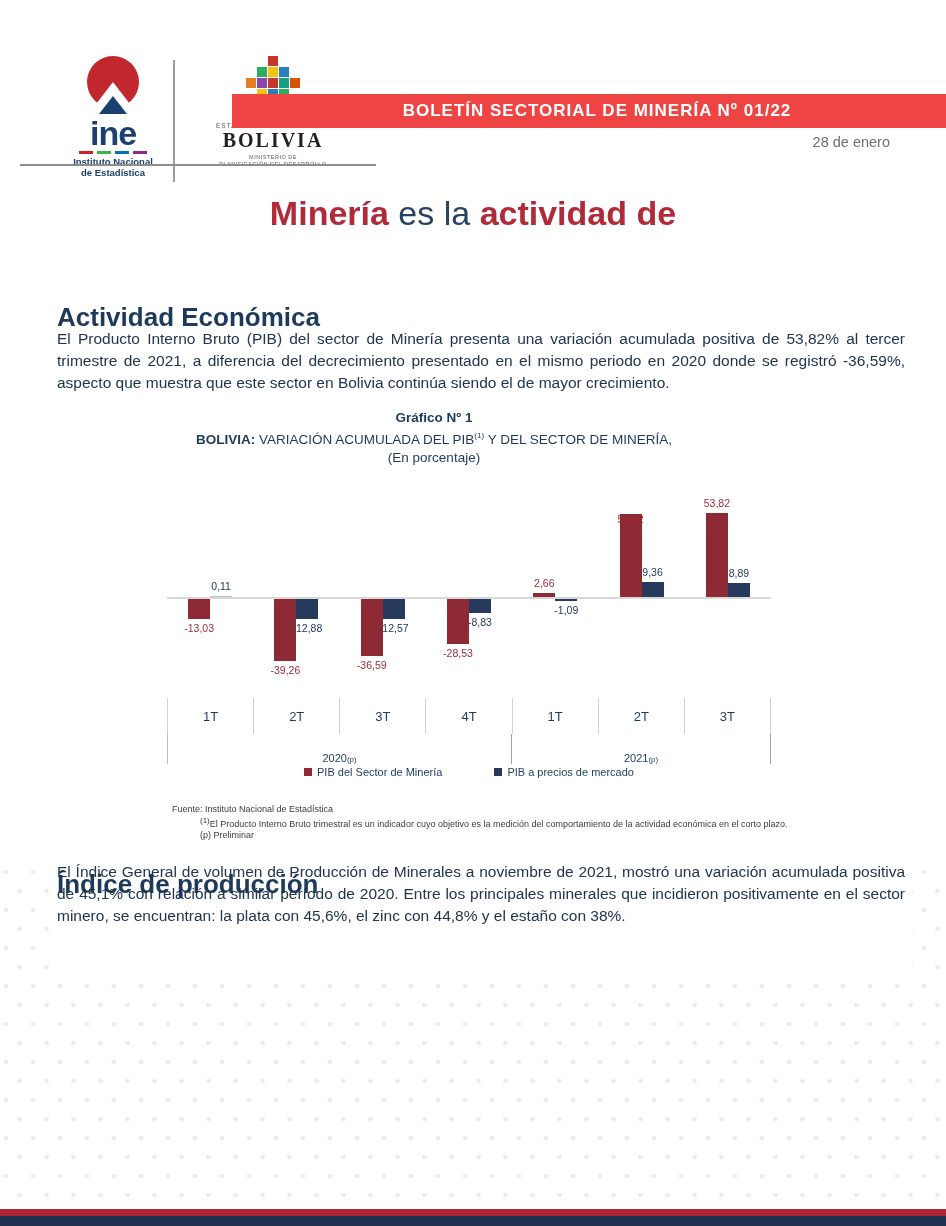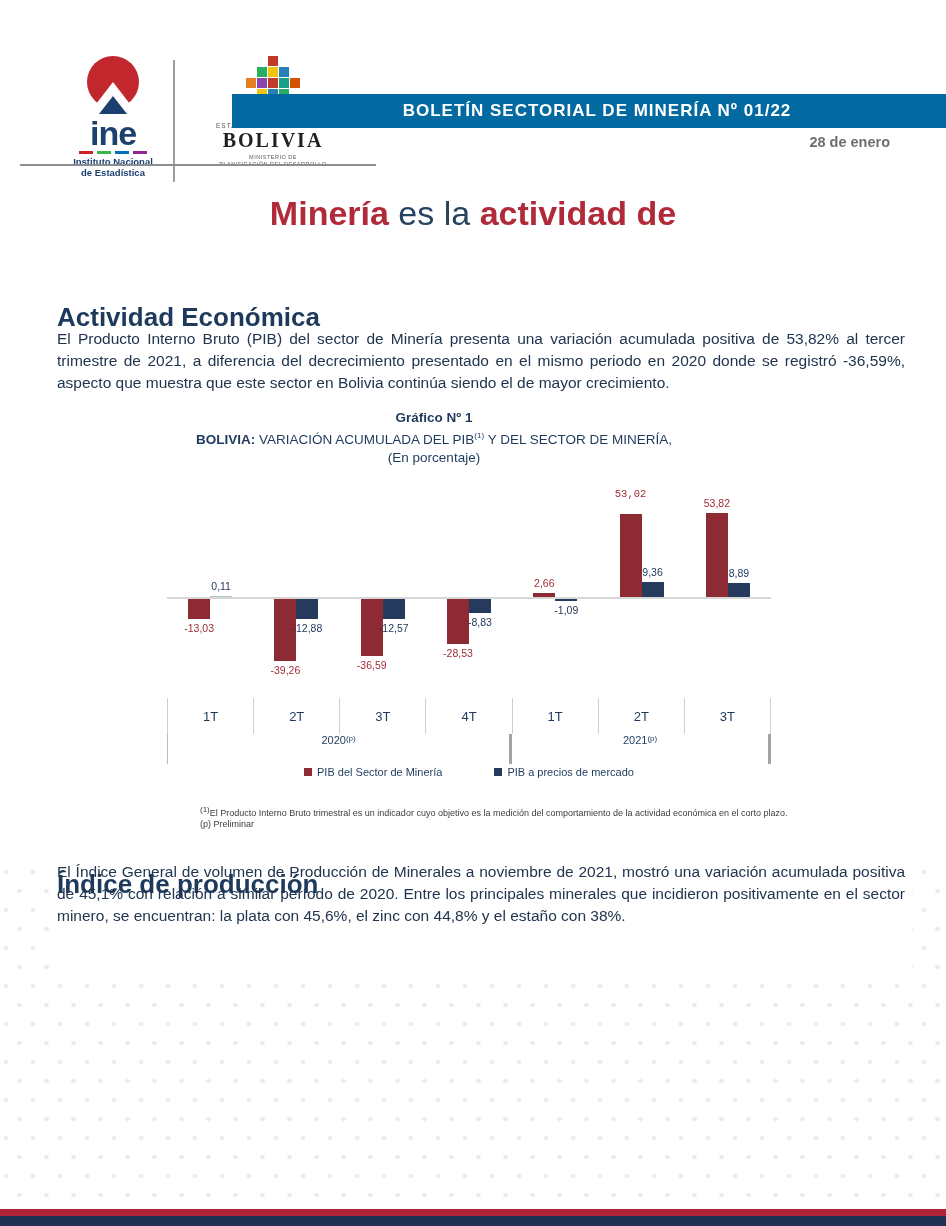--- a/index.html
+++ b/index.html
@@ -20,24 +20,24 @@
   .ine-word { font-size:34px; font-weight:bold; color:#1b3f6e; letter-spacing:-1px; line-height:30px; }
   .ine-dashes { display:flex; justify-content:center; gap:4px; margin:3px 0 2px 0; }
   .ine-dashes span { width:14px; height:3px; display:inline-block; }
   .ine-sub { font-size:9.5px; font-weight:bold; color:#1b3f6e; line-height:11px; }
   .logo-divider { position:absolute; left:153px; top:12px; width:2px; height:122px; background:#9b9da0; }
   .bol-logo { position:absolute; left:168px; top:6px; width:170px; text-align:center; }
   .bol-small { font-size:6.5px; color:#58595b; letter-spacing:1px; margin-top:2px; }
   .bol-name { font-family:"Liberation Serif", serif; font-size:20px; font-weight:bold; color:#231f20; letter-spacing:2px; line-height:22px; }
   .bol-min { font-size:5.5px; color:#58595b; letter-spacing:.5px; margin-top:3px; line-height:7px; }
 
-  .banner { position:absolute; left:232px; top:76px; width:714px; height:34px; background:#0369a1;
+  .banner { position:absolute; left:232px; top:76px; width:714px; height:34px; background:#ef4444;
       display:flex; align-items:center; justify-content:center;padding-left:16px; }
   .banner-text { color:#ffffff; font-weight:bold; font-size:17px; letter-spacing:1px; }
-  .date-line { position:absolute; right:56px; top:116px; font-size:14.5px; font-weight:bold; color:#6d6e71; }
+  .date-line { position:absolute; right:56px; top:116px; font-size:14.5px; font-weight:normal; color:#6d6e71; }
 
   
   .headline { position:absolute; left:0; top:172px; width:946px; text-align:center;
       font-size:34px; font-weight:bold; line-height:46px; }
   .hl-red { color:#b02a3a; }
   .hl-navy { color:#27435f; font-weight:500; }
 
   
   .section-heading { position:absolute; left:57px; font-size:26px; font-weight:bold; color:#1d3a5c; }
   .body-par { position:absolute; left:57px; width:848px; font-size:15.5px; color:#21354f;
@@ -52,21 +52,21 @@
   .plot { position:absolute; left:167px; top:468px; width:604px; height:212px; }
   .zero-line { position:absolute; left:0; top:111px; width:604px; height:2px; background:#d8d8d8; }
   .bar { position:absolute; }
   .bar-label { position:absolute; width:70px; text-align:center; font-size:10.5px; }
 
   .axis-quarters { position:absolute; left:167px; top:680px; width:604px; height:36px; display:flex; }
   .axis-quarters .cell { flex:1; border-right:1px solid #cdd0d4; display:flex; align-items:center; justify-content:center;
       font-size:13px; color:#1d3a5c; }
   .axis-quarters .cell:first-child { border-left:1px solid #cdd0d4; }
   .axis-years { position:absolute; left:167px; top:716px; width:604px; height:30px; display:flex; }
-  .axis-years .gcell { border-right:3px solid #a3a3a3; display:flex; align-items:flex-start; justify-content:center;
+  .axis-years .gcell { border-right:1px solid #a3a3a3; display:flex; align-items:flex-end; justify-content:center;
       font-size:11px; color:#1d3a5c; }
   .axis-years .gcell:first-child { border-left:1px solid #b9bcc0; }
 
   .legend { position:absolute; left:167px; top:748px; width:604px; display:flex; justify-content:center; gap:52px; }
   .legend-item { display:flex; align-items:center; gap:5px; font-size:11px; color:#1d3a5c; }
   .legend-swatch { width:8px; height:8px; display:inline-block; }
 
   .footnotes { position:absolute; left:172px; top:786px; width:620px; font-size:9px; color:#3c3c3c; line-height:11px; }
   .footnotes .indent { padding-left:28px; }
 
@@ -169,21 +169,21 @@
       <div class="bar-label" style="color: rgb(36, 57, 94); left: 191.714px; top: 135.735px;">-12,57</div>
       <div class="bar" style="left: 280px; width: 22px; height: 44.7921px; top: 113px; background: rgb(142, 42, 51);"></div>
       <div class="bar-label" style="color: rgb(158, 43, 53); left: 256px; top: 160.792px;">-28,53</div>
       <div class="bar" style="left: 302px; width: 22px; height: 13.8631px; top: 113px; background: rgb(38, 58, 94);"></div>
       <div class="bar-label" style="color: rgb(36, 57, 94); left: 278px; top: 129.863px;">-8,83</div>
       <div class="bar" style="left: 366.286px; width: 22px; height: 4.1762px; top: 106.824px; background: rgb(142, 42, 51);"></div>
       <div class="bar-label" style="color: rgb(158, 43, 53); left: 342.286px; top: 90.8238px;">2,66</div>
       <div class="bar" style="left: 388.286px; width: 22px; height: 1.7113px; top: 113px; background: rgb(38, 58, 94);"></div>
       <div class="bar-label" style="color: rgb(36, 57, 94); left: 364.286px; top: 117.711px;">-1,09</div>
       <div class="bar" style="left: 452.571px; width: 22px; height: 83.2414px; top: 27.7586px; background: rgb(142, 42, 51);"></div>
-      <div class="bar-label" style="color: rgb(158, 43, 53); left: 428.571px; top: 2px; font-family: Liberation Mono, monospace;">53,02</div>
+      <div class="bar-label" style="color: rgb(158, 43, 53); left: 428.571px; top: 27px;">53,02</div>
       <div class="bar" style="left: 474.571px; width: 22px; height: 14.6952px; top: 96.3048px; background: rgb(38, 58, 94);"></div>
       <div class="bar-label" style="color: rgb(36, 57, 94); left: 450.571px; top: 80.3048px;">9,36</div>
       <div class="bar" style="left: 538.857px; width: 22px; height: 84.4974px; top: 26.5026px; background: rgb(142, 42, 51);"></div>
       <div class="bar-label" style="color: rgb(158, 43, 53); left: 514.857px; top: 10.5026px;">53,82</div>
       <div class="bar" style="left: 560.857px; width: 22px; height: 13.9573px; top: 97.0427px; background: rgb(38, 58, 94);"></div>
       <div class="bar-label" style="color: rgb(36, 57, 94); left: 536.857px; top: 81.0427px;">8,89</div>
     </div>
   <div class="axis-quarters">
       <div class="cell">1T</div>
       <div class="cell">2T</div>
@@ -208,20 +208,21 @@
         <span class="legend-swatch" style="background: rgb(142, 42, 51);"></span>
         <span>PIB del Sector de Minería</span>
       </div>
       <div class="legend-item">
         <span class="legend-swatch" style="background: rgb(38, 58, 94);"></span>
         <span>PIB a precios de mercado</span>
       </div>
     </div>
 
   <div class="footnotes">
+    <div>Fuente: Instituto Nacional de Estadística</div>
     <div class="indent"><sup>(1)</sup><span>El Producto Interno Bruto trimestral es un indicador cuyo objetivo es la medición del comportamiento de la actividad económica en el corto plazo.</span></div>
     <div class="indent">(p) Preliminar</div>
   </div>
 
   <div class="dots-bg"></div>
   <div class="white-panel"></div>
 
   <div class="section-heading" style="top:851px; z-index:2;">Índice de producción</div>
   <div class="body-par" style="top:843px; z-index:2;">El Índice General de volumen de Producción de Minerales a noviembre de 2021, mostró una variación acumulada positiva de 45,1% con relación a similar período de 2020. Entre los principales minerales que incidieron positivamente en el sector minero, se encuentran: la plata con 45,6%, el zinc con 44,8% y el estaño con 38%.</div>
 

